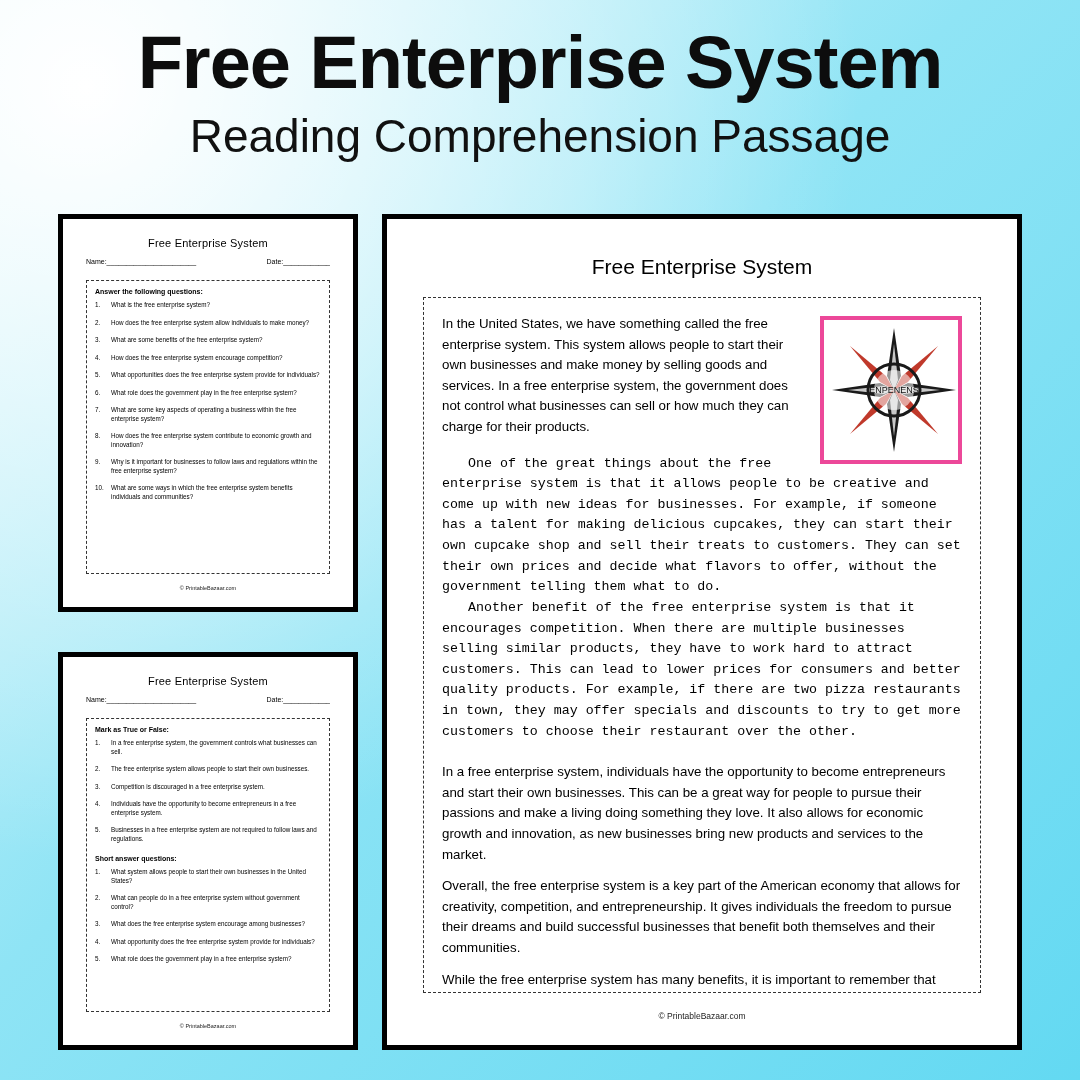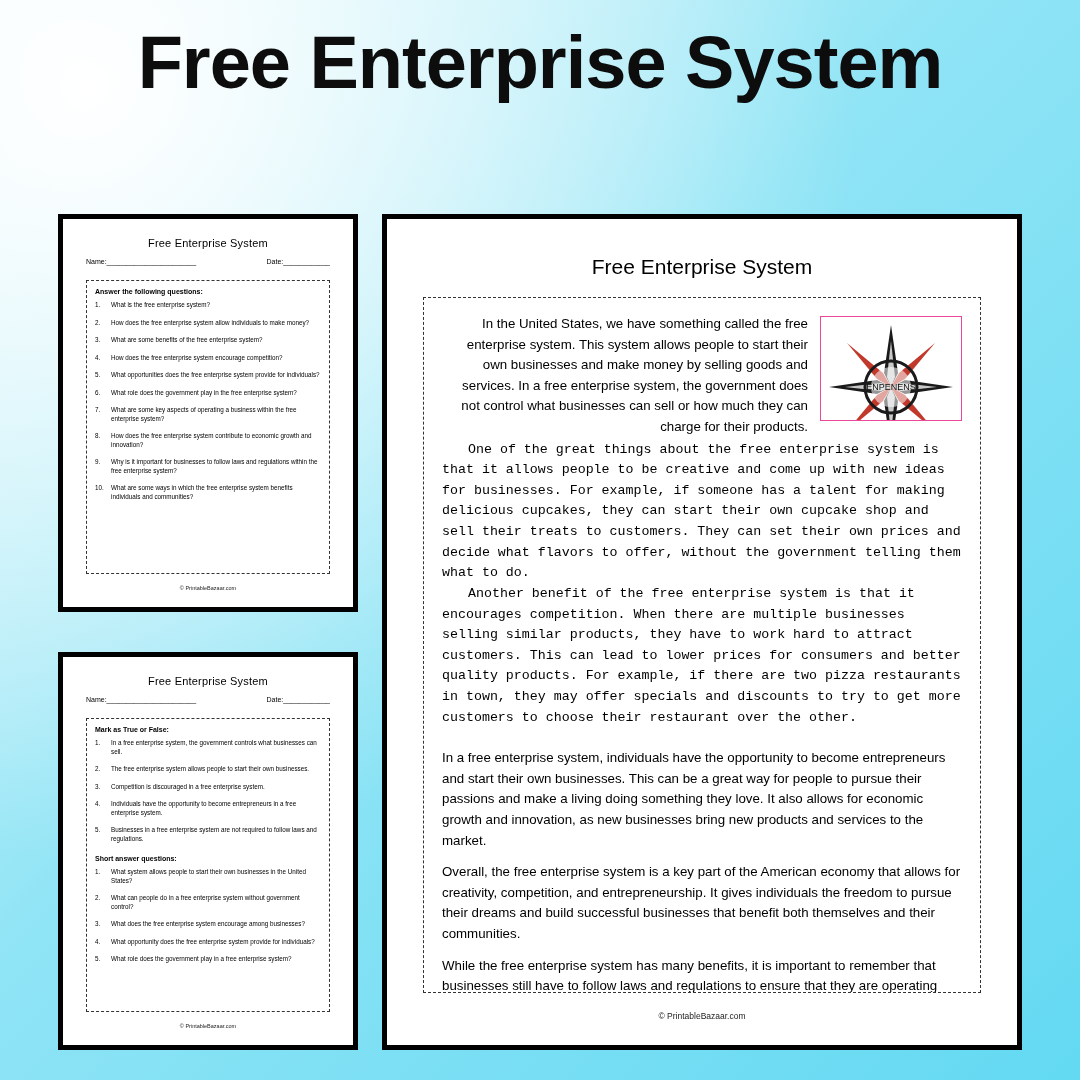--- a/index.html
+++ b/index.html
@@ -128,28 +128,28 @@
     overflow: hidden;
   }
   .passage-text {
     font-size: 13.3px;
     line-height: 1.55;
     color: #000;
     text-align: left;
   }
   .passage-text p { margin: 0 0 11px 0; }
   .passage-text p.indent { text-indent: 26px; margin-bottom: 0; font-family: Liberation Mono, monospace; }
-  .passage-text p.first { margin-bottom: 2px; text-align: right; }
+  .passage-text p.first { margin-bottom: 16px; }
 
   
   .compass-wrap {
     float: right;
-    width: 142px; height: 105px;
+    width: 142px; height: 148px;
     margin: 2px 0 6px 12px;
-    border: 1px solid #ec4899;
+    border: 4px solid #ec4899;
     background: #fff;
     position: relative;
     overflow: hidden;
   }
   .compass-wrap svg { display: block; }
 
   .pb-credit {
     position: absolute;
     bottom: 14px; left: 0; width: 100%;
     text-align: center;
@@ -157,20 +157,21 @@
     color: #222;
   }
 </style>
 </head>
 <body>
 
 <div class="bg-fade"></div>
 
 <div class="header">
   <h1>Free Enterprise System</h1>
+  <h2>Reading Comprehension Passage</h2>
 </div>
 
 <div class="sheet" id="sheet-questions">
   <div class="sheet-inner">
     <div class="sheet-title">Free Enterprise System</div>
     <div class="name-row">
       <span>Name:_______________________</span>
       <span>Date:____________</span>
     </div>
     <div class="dashed-box">

